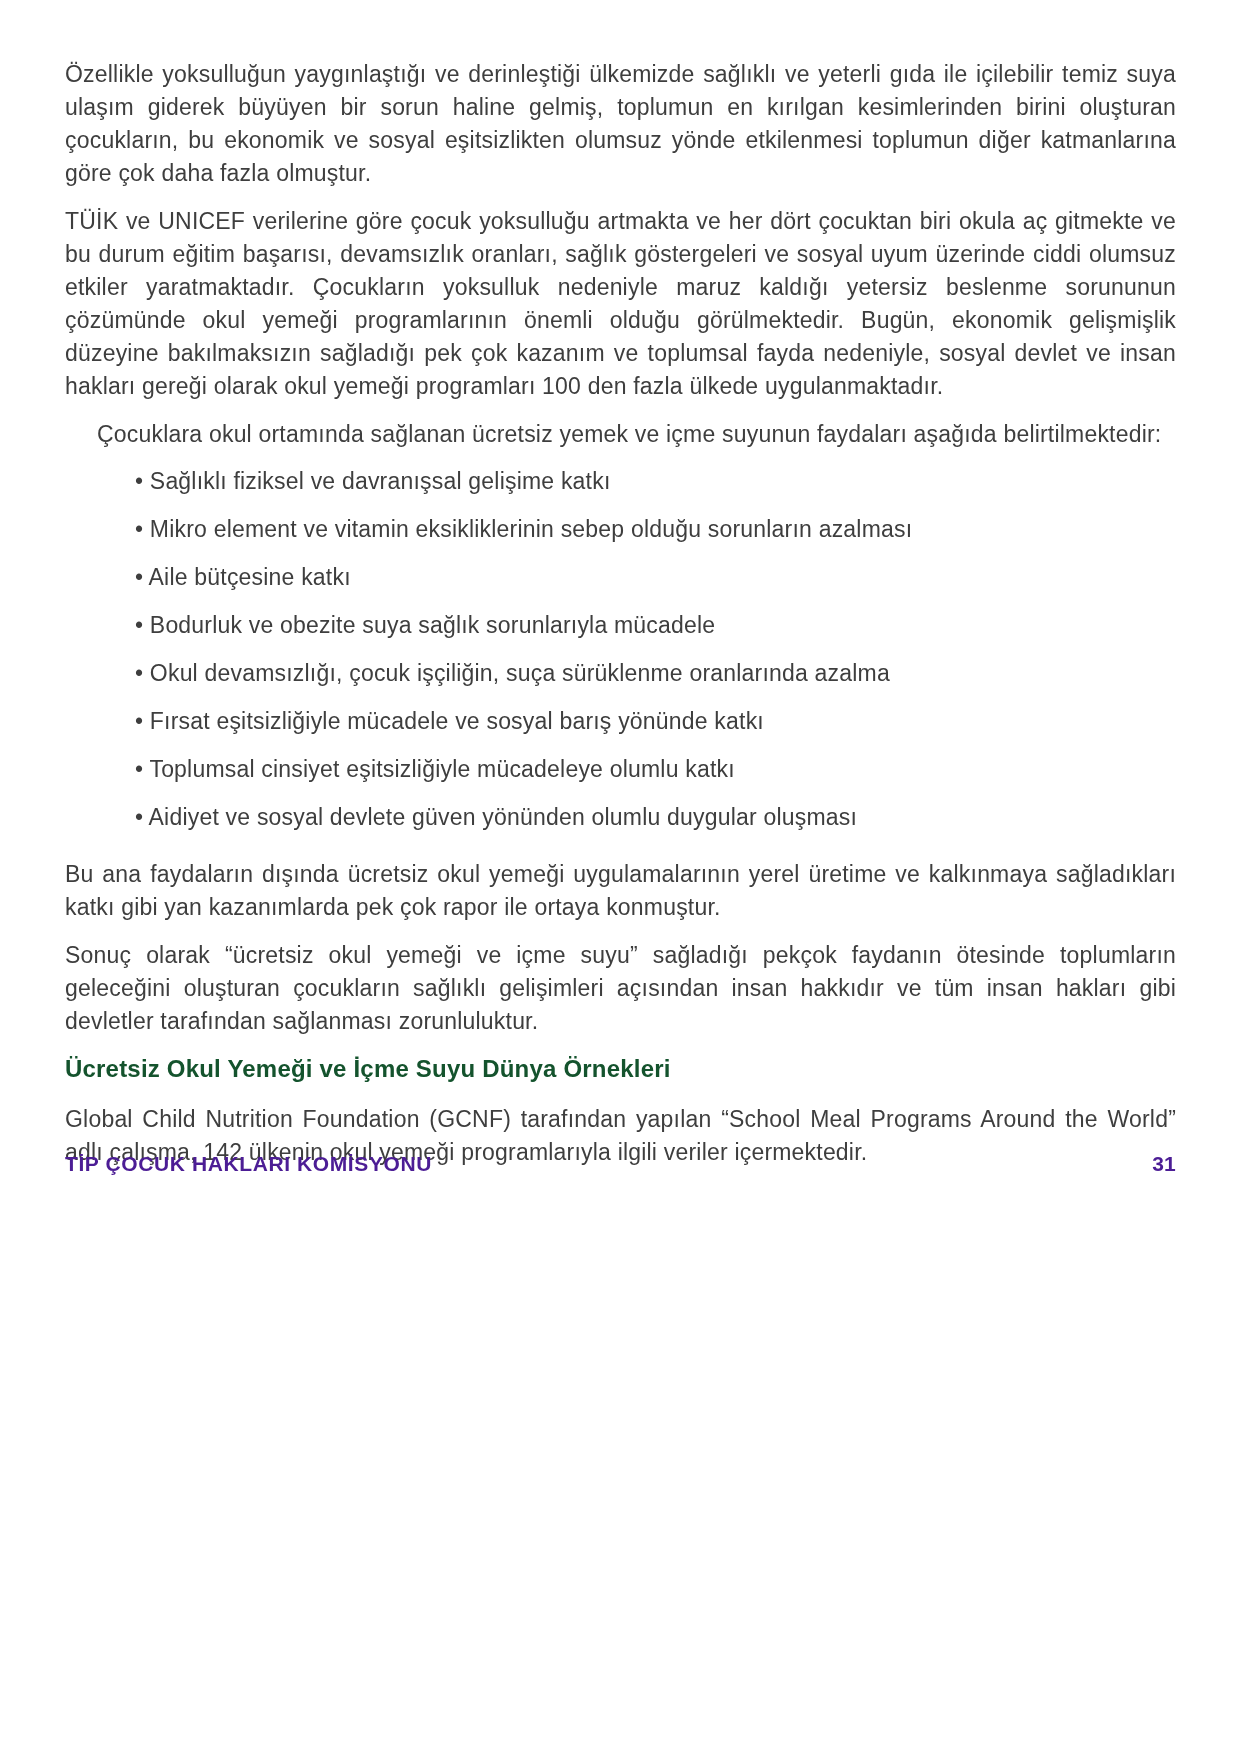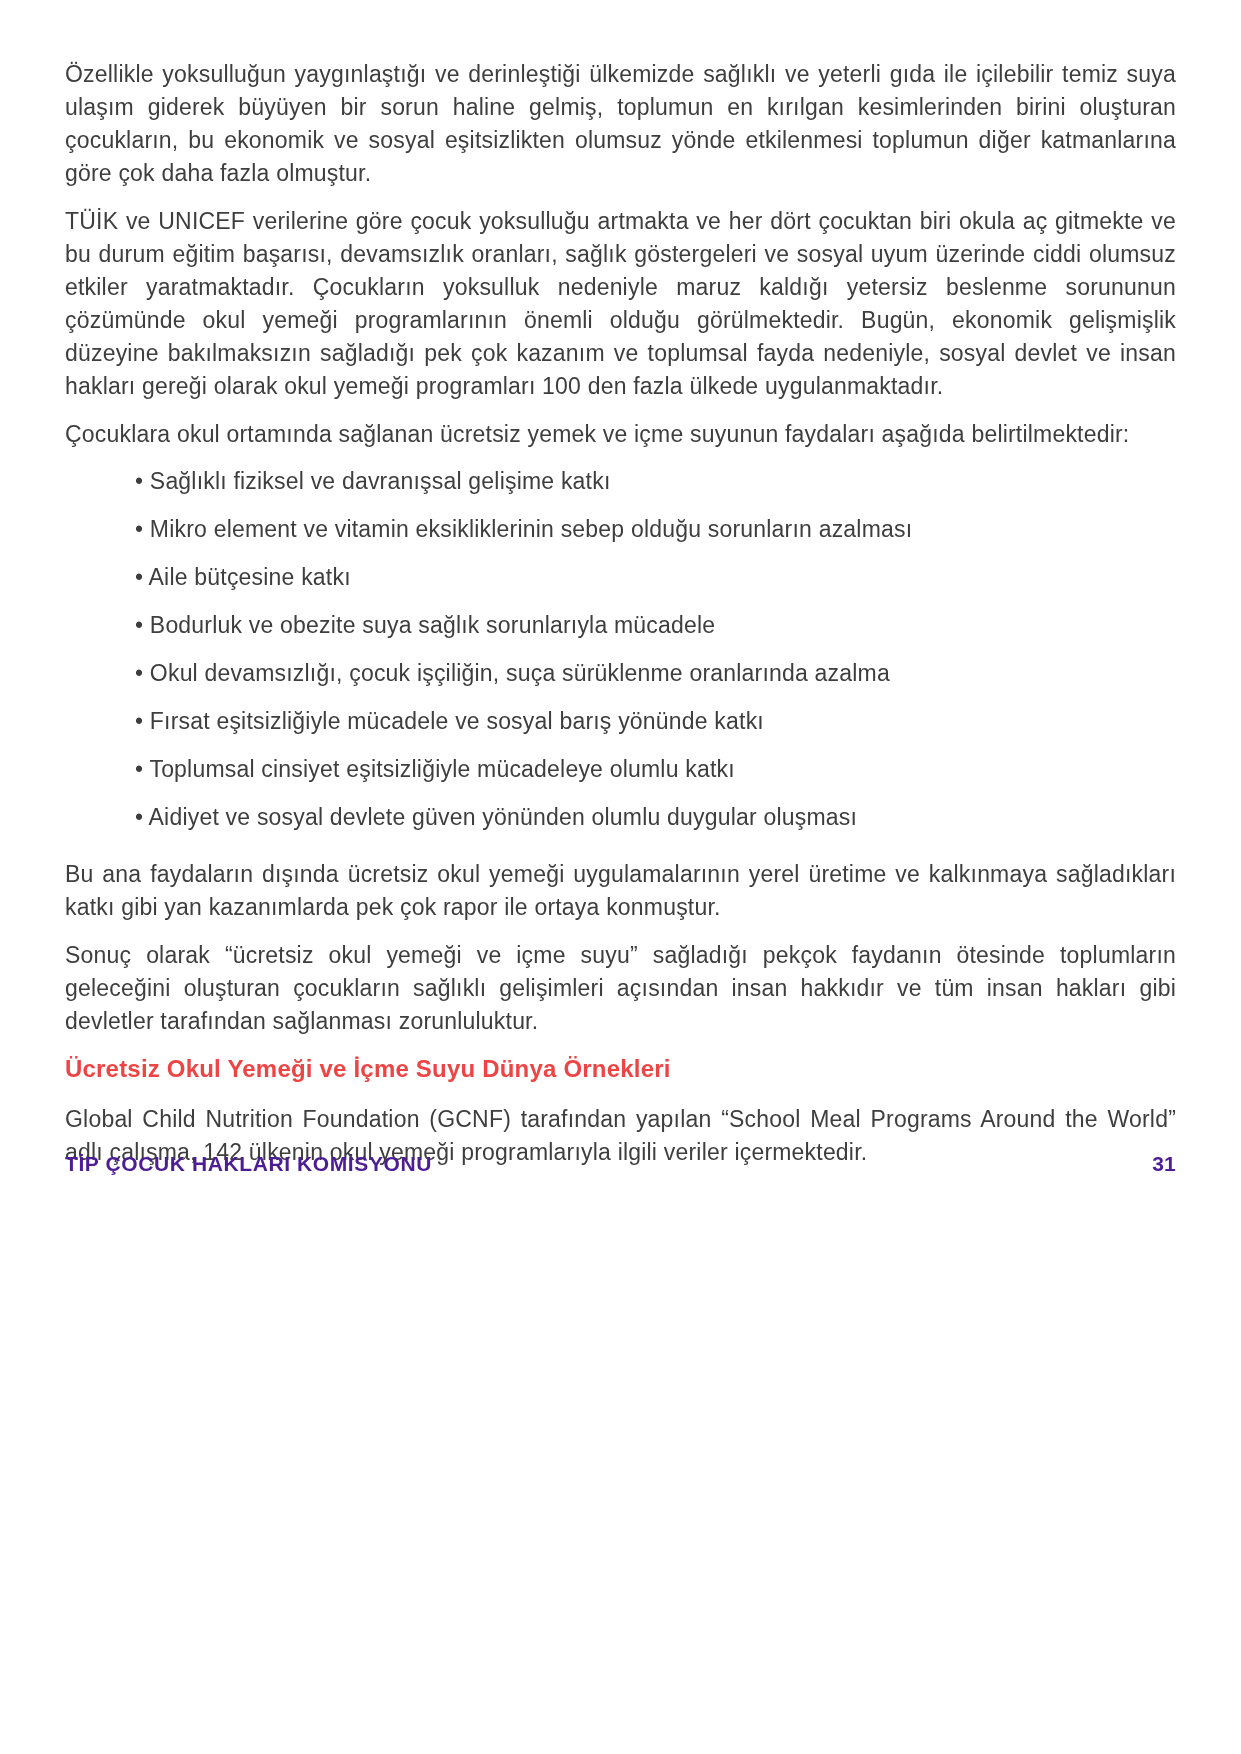--- a/index.html
+++ b/index.html
@@ -22,38 +22,39 @@
   .para {
     margin: 0 0 15px 0;
     font-size: 23px;
     line-height: 33px;
     text-align: justify;
     font-weight: 400;
     letter-spacing: 0.2px;
   }
   .para.intro {
     margin-bottom: 14px;
+    margin-left: 32px;
   }
   .bullet {
     margin: 0 0 15px 0;
     font-size: 23px;
     line-height: 33px;
     text-align: justify;
     text-indent: 70px;
     letter-spacing: 0.2px;
   }
   .bullet.last {
     margin-bottom: 24px;
   }
   .section-heading {
     margin: 10px 0 18px 0;
     font-size: 24px;
     line-height: 32px;
     font-weight: 700;
-    color: #ef4444;
+    color: #14532d;
     letter-spacing: 0.2px;
   }
   .footer {
     position: absolute;
     left: 65px;
     right: 65px;
     bottom: 62px;
     display: flex;
     justify-content: space-between;
     align-items: baseline;

